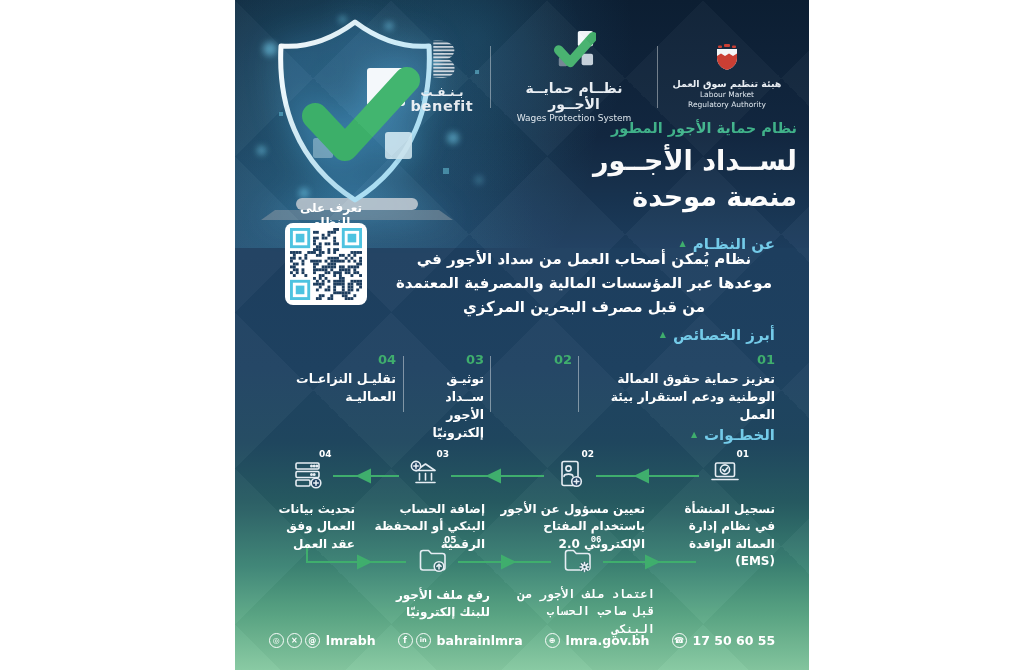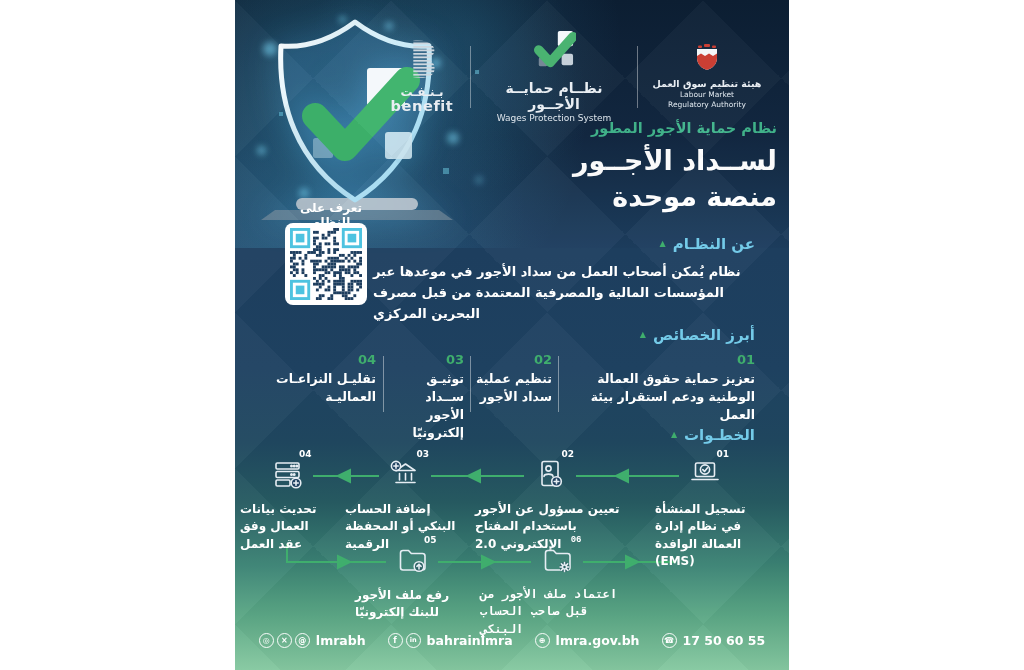--- a/index.html
+++ b/index.html
@@ -1,20 +1,20 @@
 <!DOCTYPE html>
 <html><head>
 <meta charset="utf-8">
 <style>
   html,body{margin:0;padding:0;}
   body{width:1024px;height:670px;background:#ffffff;position:relative;overflow:hidden;
        font-family:"DejaVu Sans", sans-serif;}
   .poster{position:absolute;left:235px;top:0;width:554px;height:670px;overflow:hidden;
     background:linear-gradient(180deg,#1d3d5e 0%,#1e3f60 38%,#1f4262 55%,#204860 66%,
-      #275b62 75%,#3a8173 84%,#5ca886 92%,#86c8a0 100%);}
+      #275b62 75%,#3a8173 84%,#5ca886 92%,#86c8a0 100%);padding-left:20px;}
   .argyle{position:absolute;inset:0;pointer-events:none;
     background-image:repeating-conic-gradient(from 45deg, rgba(255,255,255,0.05) 0deg 90deg,
       rgba(0,0,0,0.04) 90deg 180deg, rgba(255,255,255,0.05) 180deg 270deg, rgba(0,0,0,0.04) 270deg 360deg);
     background-size:156px 156px;opacity:.55;}
   
   .hero{position:absolute;top:0;left:0;right:0;height:248px;
     background:
       radial-gradient(circle at 20% 45%, rgba(72,175,215,.30), transparent 52%),
       radial-gradient(circle at 42% 15%, rgba(60,150,195,.18), transparent 40%),
       radial-gradient(circle at 8% 85%, rgba(80,190,230,.14), transparent 45%),
@@ -37,35 +37,35 @@
   .main-title{color:#ffffff;font-size:27px;font-weight:800;line-height:1.32;}
   
   .qr-label{position:absolute;left:48px;top:201px;width:96px;text-align:center;color:#fff;
     font-size:12px;font-weight:700;direction:rtl;}
   .qr-box{position:absolute;left:50px;top:223px;width:82px;height:82px;background:#fff;
     border-radius:8px;padding:5px;box-sizing:border-box;}
   
   .sec-head{position:absolute;right:34px;display:flex;align-items:center;gap:7px;direction:ltr;
     color:#74cbe9;font-size:15px;font-weight:700;}
   .tri{font-size:8px;color:#3fae6d;transform:translateY(-1px);}
-  .about-body{position:absolute;right:34px;top:262px;width:382px;color:#fff;font-size:13px;
-    font-weight:600;line-height:1.6;text-align:left;direction:rtl;}
+  .about-body{position:absolute;right:34px;top:247px;width:382px;color:#fff;font-size:15px;
+    font-weight:600;line-height:1.6;text-align:center;direction:rtl;}
   .features{position:absolute;right:34px;top:352px;width:515px;height:74px;}
   .feature{position:absolute;top:0;direction:rtl;text-align:right;}
   .fnum{color:#3fae6d;font-size:13px;font-weight:800;margin-bottom:3px;padding-left:2px;}
   .ftext{color:#fff;font-size:12.5px;font-weight:700;line-height:1.45;}
   .fdiv{position:absolute;top:4px;width:1px;height:56px;background:rgba(255,255,255,.42);}
   
   .steps{position:absolute;right:34px;top:448px;width:515px;height:195px;}
   .flow-svg{position:absolute;left:0;top:0;}
   .step{position:absolute;display:flex;flex-direction:column;align-items:center;padding-top:10px;}
   .icon-wrap{position:relative;width:34px;height:34px;}
   .step-num{position:absolute;top:-9px;right:-7px;color:#fff;font-size:9px;font-weight:800;}
   .step-text{margin-top:9px;color:#fff;font-size:12px;font-weight:700;line-height:1.45;
-    text-align:left;direction:rtl;}
+    text-align:right;direction:rtl;}
   
   .footer{position:absolute;left:0;right:0;top:633px;display:flex;justify-content:center;
     align-items:center;gap:22px;color:#fff;font-size:12.5px;font-weight:600;direction:ltr;}
   .fgroup{display:flex;align-items:center;gap:6px;}
   .circles{display:flex;gap:3px;}
   .circle{width:15px;height:15px;border:1.2px solid rgba(255,255,255,.95);border-radius:50%;
     display:flex;align-items:center;justify-content:center;font-size:8px;line-height:1;box-sizing:border-box;}
 </style>
 </head>
 <body>
@@ -388,21 +388,20 @@
     <span>أبرز الخصائص</span>
   </div>
   <div class="features">
     <div class="feature" style="right:0;width:192px;">
       <div class="fnum">01</div>
       <div class="ftext">تعزيز حماية حقوق العمالة الوطنية ودعم استقرار بيئة العمل</div>
     </div>
     <div class="fdiv" style="right:196px;"></div>
     <div class="feature" style="right:203px;width:78px;">
       <div class="fnum">02</div>
-      <div class="ftext">تنظيم عملية سداد الأجور</div>
     </div>
     <div class="fdiv" style="right:284px;"></div>
     <div class="feature" style="right:291px;width:76px;">
       <div class="fnum">03</div>
       <div class="ftext">توثيـق ســداد الأجور إلكترونيّا</div>
     </div>
     <div class="fdiv" style="right:371px;"></div>
     <div class="feature" style="right:379px;width:130px;">
       <div class="fnum">04</div>
       <div class="ftext">تقليـل النزاعـات العماليـة</div>

